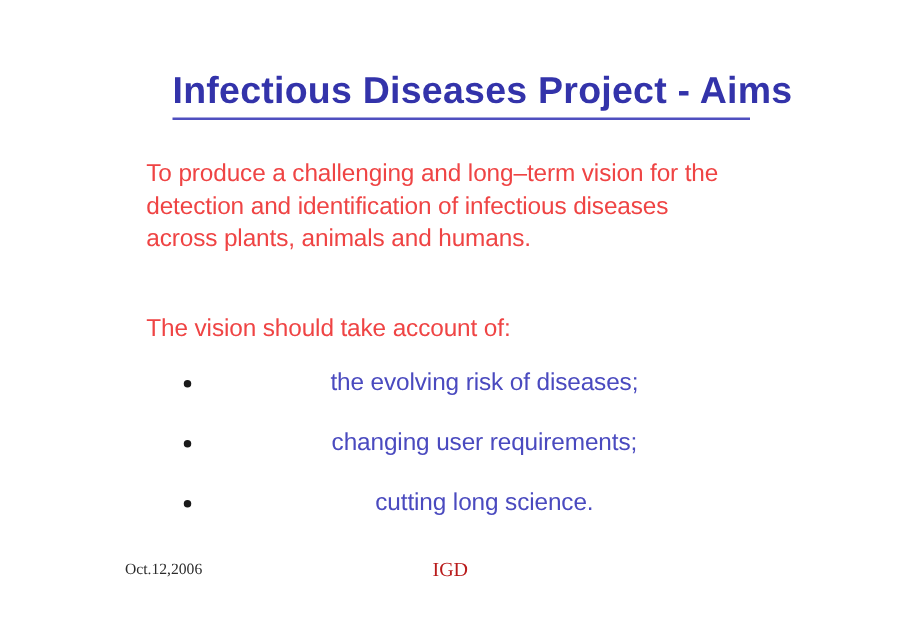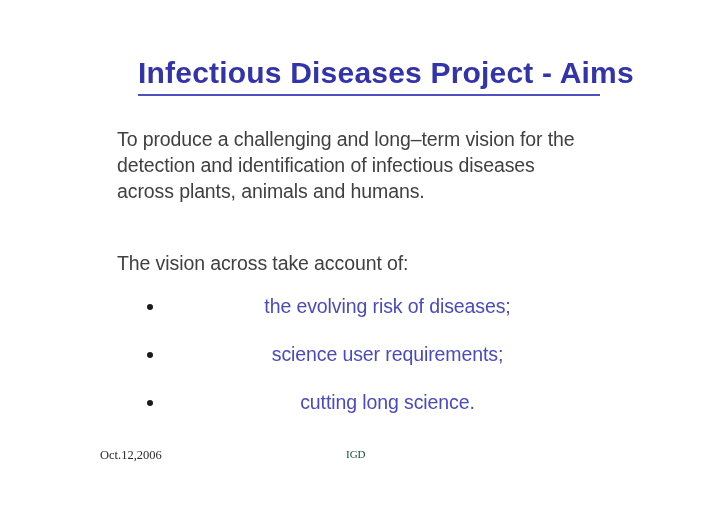--- a/index.html
+++ b/index.html
@@ -48,21 +48,21 @@
     position: absolute;
     left: 117px;
     top: 126px;
     width: 500px;
   }
   .para {
     margin: 0;
     font-family: "Liberation Sans", sans-serif;
     font-size: 19.5px;
     font-weight: normal;
-    color: #404040;
+    color: #ef4444;
     line-height: 26px;
     letter-spacing: -0.1px;
   }
   .para-intro {
     width: 470px;
   }
   .para-lead {
     margin-top: 46px;
   }
 
@@ -110,49 +110,49 @@
     font-family: "Liberation Serif", serif;
     font-size: 12.5px;
     color: #2b2b2b;
     white-space: nowrap;
   }
   .footer-org {
     position: absolute;
     left: 346px;
     top: 0;
     font-family: "Liberation Serif", serif;
-    font-size: 11px;
-    color: #14532d;
+    font-size: 16px;
+    color: #b91c1c;
     white-space: nowrap;
   }
 </style>
 </head>
 <body>
 
 <div class="slide">
 
   <div class="title-block">
     <h1 class="slide-title">Infectious Diseases Project - Aims</h1>
     <div class="title-rule"></div>
   </div>
 
   <div class="body-area">
 
     <p class="para para-intro">To produce a challenging and long–term vision for the detection and identification of infectious diseases across plants, animals and humans.</p>
 
-    <p class="para para-lead">The vision across take account of:</p>
+    <p class="para para-lead">The vision should take account of:</p>
 
     <ul class="bullet-list">
       <li class="bullet-item">
         <span class="bullet-dot"></span>
         <span>the evolving risk of diseases;</span>
       </li>
       <li class="bullet-item">
         <span class="bullet-dot"></span>
-        <span>science user requirements;</span>
+        <span>changing user requirements;</span>
       </li>
       <li class="bullet-item">
         <span class="bullet-dot"></span>
         <span>cutting long science.</span>
       </li>
     </ul>
 
   </div>
 
   <div class="footer">

